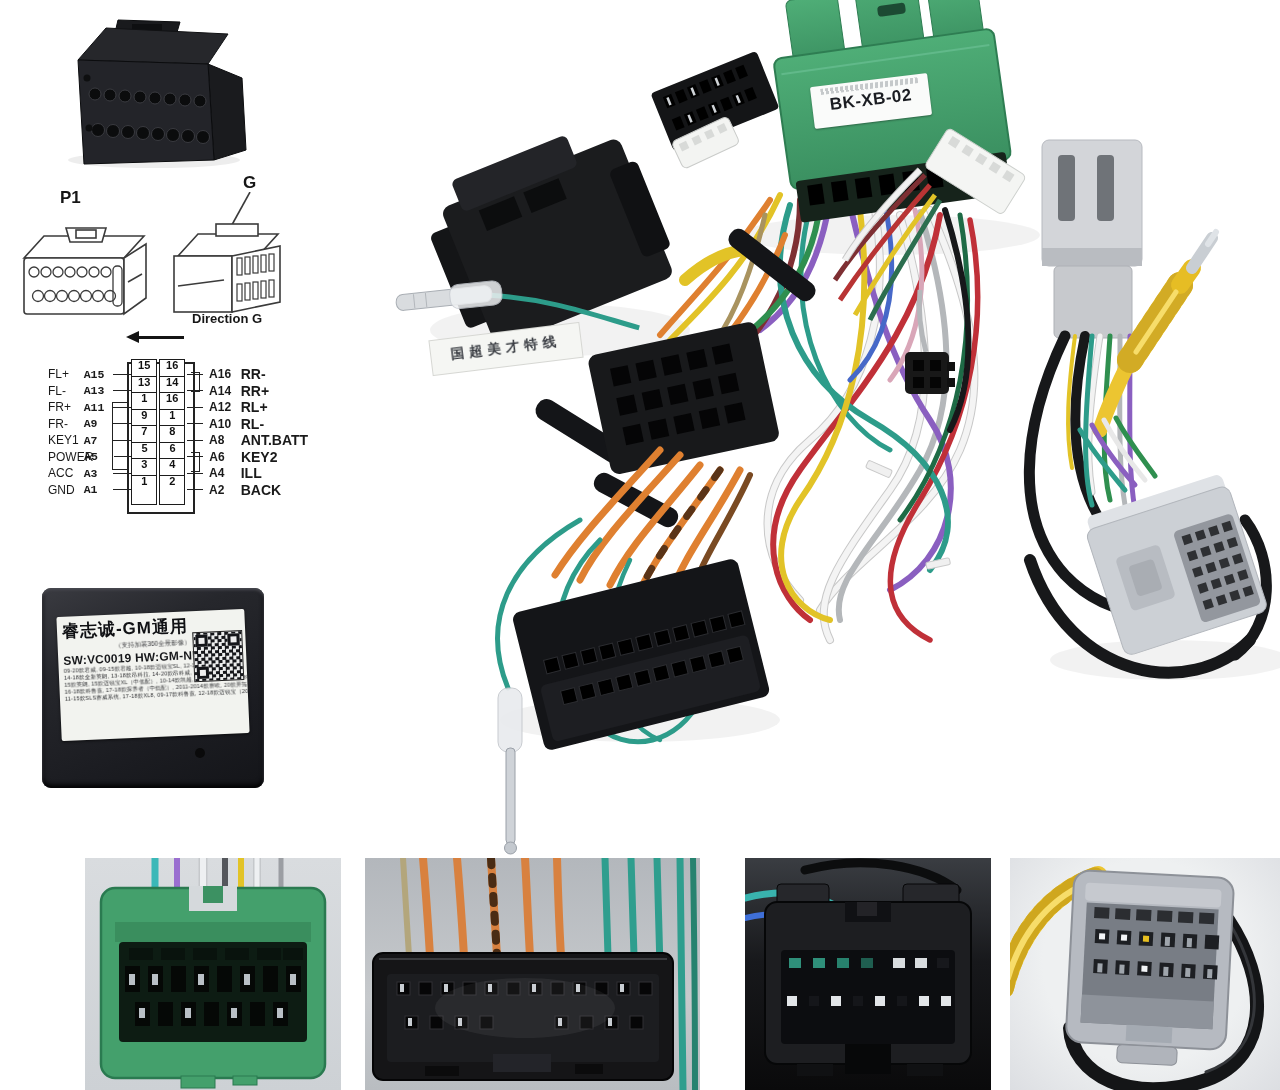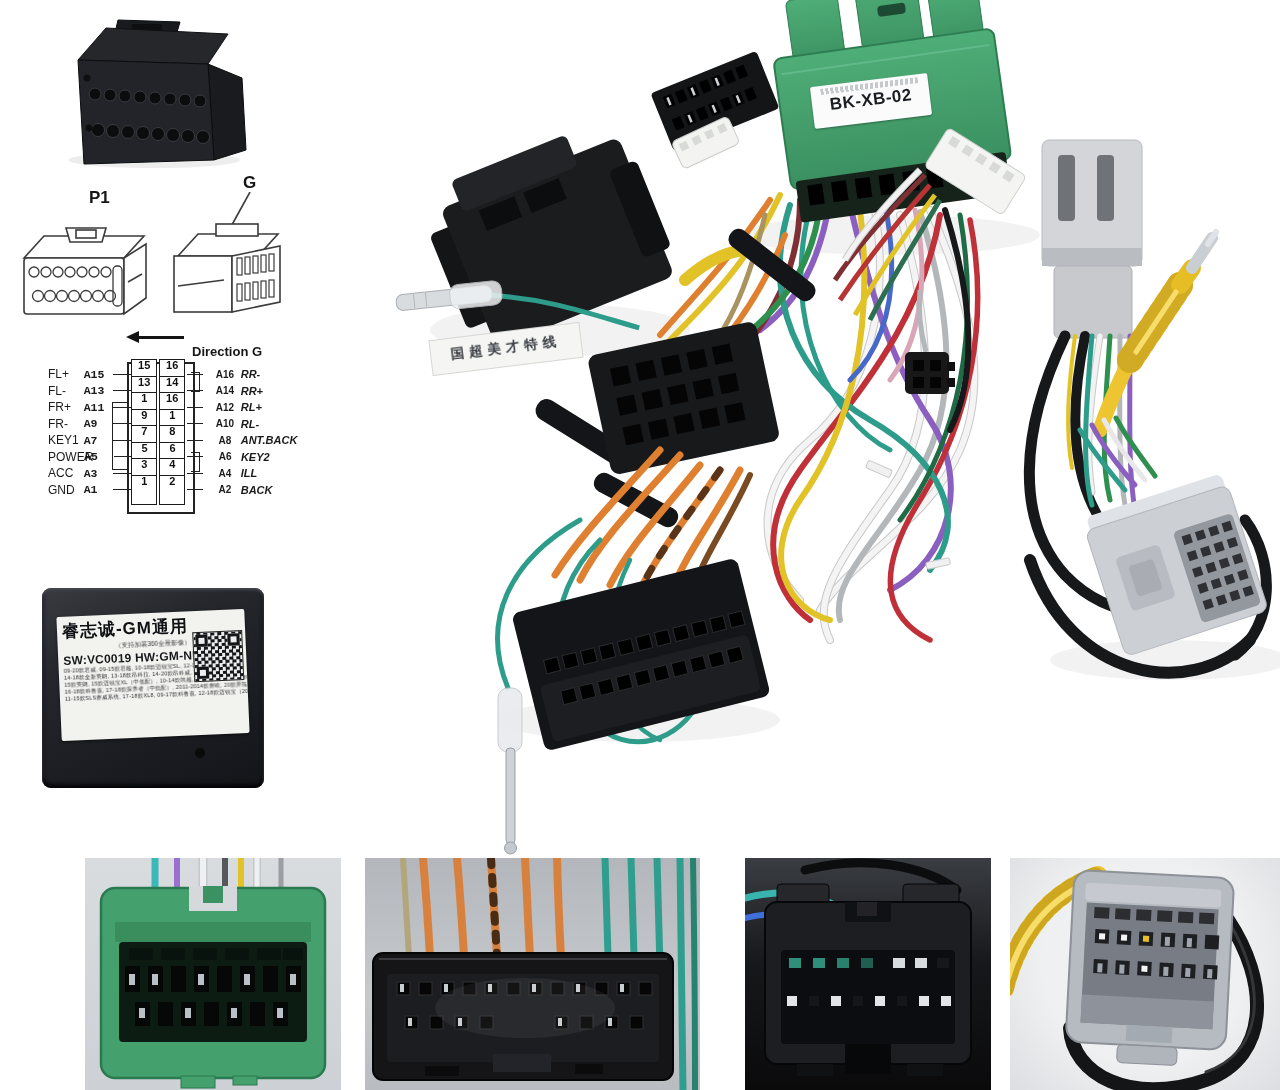--- a/index.html
+++ b/index.html
@@ -9,22 +9,22 @@
   
   .pinrow{display:flex;align-items:center;height:16.5px;}
   .pf{width:36px;font-size:12px;font-weight:400;color:#1a1a1a;white-space:nowrap;}
   .pp{width:30px;font-size:11.5px;font-weight:700;color:#1a1a1a;white-space:nowrap;font-family:Liberation Mono, monospace;}
   .pline{height:0;border-top:1.6px solid #222;}
   .l1{width:18px;}
   .l2{width:16px;}
   .pbox{width:26px;height:30px;border:1.7px solid #1c1c1c;box-sizing:border-box;
         font-size:11px;font-weight:700;color:#111;text-align:center;line-height:11px;
         background:#fff;margin-right:2px;flex:none;}
-  .prp{width:32px;font-size:10px;font-weight:700;color:#1a1a1a;margin-left:6px;white-space:nowrap;text-align:center;}
-  .prf{width:78px;font-size:11px;font-weight:700;color:#1a1a1a;white-space:nowrap;font-style:italic;}
+  .prp{width:32px;font-size:12px;font-weight:700;color:#1a1a1a;margin-left:6px;white-space:nowrap;}
+  .prf{width:78px;font-size:14px;font-weight:700;color:#1a1a1a;white-space:nowrap;}
   .outline{border:2px solid #222;}
   
   .module-body{position:absolute;inset:0;border-radius:9px;
      background:linear-gradient(155deg,#3a3b41 0%,#26272c 30%,#1b1c21 70%,#141519 100%);
      box-shadow:inset 0 2px 3px #4a4b52, inset 0 -3px 5px #000;}
   .module-label{position:absolute;left:17px;top:25px;width:188px;height:124px;background:#f2f3ef;
      transform:rotate(-2.5deg);border-radius:2px;padding:3px 5px;box-sizing:border-box;overflow:hidden;
      box-shadow:0 1px 3px rgba(0,0,0,.6);}
   .m-title{font-size:17px;font-weight:700;color:#101114;letter-spacing:1px;white-space:nowrap;}
   .m-sub{font-size:6.5px;color:#3c3d40;margin-top:1px;padding-right:50px;text-align:right;
@@ -82,21 +82,21 @@
         <circle cx="95" cy="125" r="6.5" fill="#0b0c0d" stroke="#3a3b40"></circle>
       <circle cx="110" cy="126" r="6.5" fill="#0b0c0d" stroke="#3a3b40"></circle>
         <circle cx="125" cy="127" r="6.5" fill="#0b0c0d" stroke="#3a3b40"></circle>
       <circle cx="140" cy="128" r="6.5" fill="#0b0c0d" stroke="#3a3b40"></circle>
         <circle cx="155" cy="129" r="6.5" fill="#0b0c0d" stroke="#3a3b40"></circle>
     </g>
     <circle cx="39" cy="70" r="3.5" fill="#0e0f10"></circle>
       <circle cx="41" cy="120" r="3.5" fill="#0e0f10"></circle>
   </svg>
 
-  <div class="abs diag-big" style="left:89px;top:188px">P1</div>
+  <div class="abs diag-big" style="left:60px;top:188px">P1</div>
   <div class="abs diag-big" style="left:243px;top:173px">G</div>
   <svg class="abs" style="left:10px;top:192px" width="310" height="138" viewBox="0 0 310 138" fill="none" stroke="#3b3b3b" stroke-width="1.6">
 
     <polygon points="14,66 34,44 134,44 114,66" fill="#fff"></polygon>
     <polygon points="56,36 96,36 92,50 60,50" fill="#fff"></polygon>
     <rect x="66" y="38" width="20" height="8" fill="#fff"></rect>
     <rect x="14" y="66" width="100" height="56" rx="3" fill="#fff"></rect>
     <polygon points="114,66 136,52 136,106 114,122" fill="#fff"></polygon>
     <line x1="118" y1="90" x2="132" y2="82"></line>
     <g stroke-width="1.3">
@@ -132,21 +132,21 @@
       <rect x="227" y="92" width="5" height="17"></rect>
         <rect x="235" y="91" width="5" height="17"></rect>
       <rect x="243" y="90" width="5" height="17"></rect>
         <rect x="251" y="89" width="5" height="17"></rect>
       <rect x="259" y="88" width="5" height="17"></rect>
     </g>
   </svg>
 
   <div class="arrow-head"></div>
   <div class="arrow-line"></div>
-  <div class="abs dirg" style="left:192px;top:344px">Direction G</div>
+  <div class="abs dirg" style="left:192px;top:311px">Direction G</div>
 
   <div class="abs outline" style="left:127px;top:362px;width:64px;height:148px;"></div>
   <div class="abs" style="left:191px;top:372px;width:8px;height:18px;border:1.7px solid #222;border-left:none"></div>
   <div class="abs" style="left:191px;top:452px;width:8px;height:18px;border:1.7px solid #222;border-left:none"></div>
   <div class="abs" style="left:112px;top:402px;width:15px;height:66px;border:1.7px solid #222;border-right:none"></div>
   <div class="abs" style="left:48px;top:366px;width:270px;">
     <div class="pinrow">
         <span class="pf">FL+</span>
         <span class="pp">A15</span>
         <span class="pline l1"></span>
@@ -187,21 +187,21 @@
         <span class="prf">RL-</span>
       </div>
     <div class="pinrow">
         <span class="pf">KEY1</span>
         <span class="pp">A7</span>
         <span class="pline l1"></span>
         <span class="pbox">7</span>
         <span class="pbox">8</span>
         <span class="pline l2"></span>
         <span class="prp">A8</span>
-        <span class="prf">ANT.BACK</span>
+        <span class="prf">ANT.BATT</span>
       </div>
     <div class="pinrow">
         <span class="pf">POWER</span>
         <span class="pp">A5</span>
         <span class="pline l1"></span>
         <span class="pbox">5</span>
         <span class="pbox">6</span>
         <span class="pline l2"></span>
         <span class="prp">A6</span>
         <span class="prf">KEY2</span>

